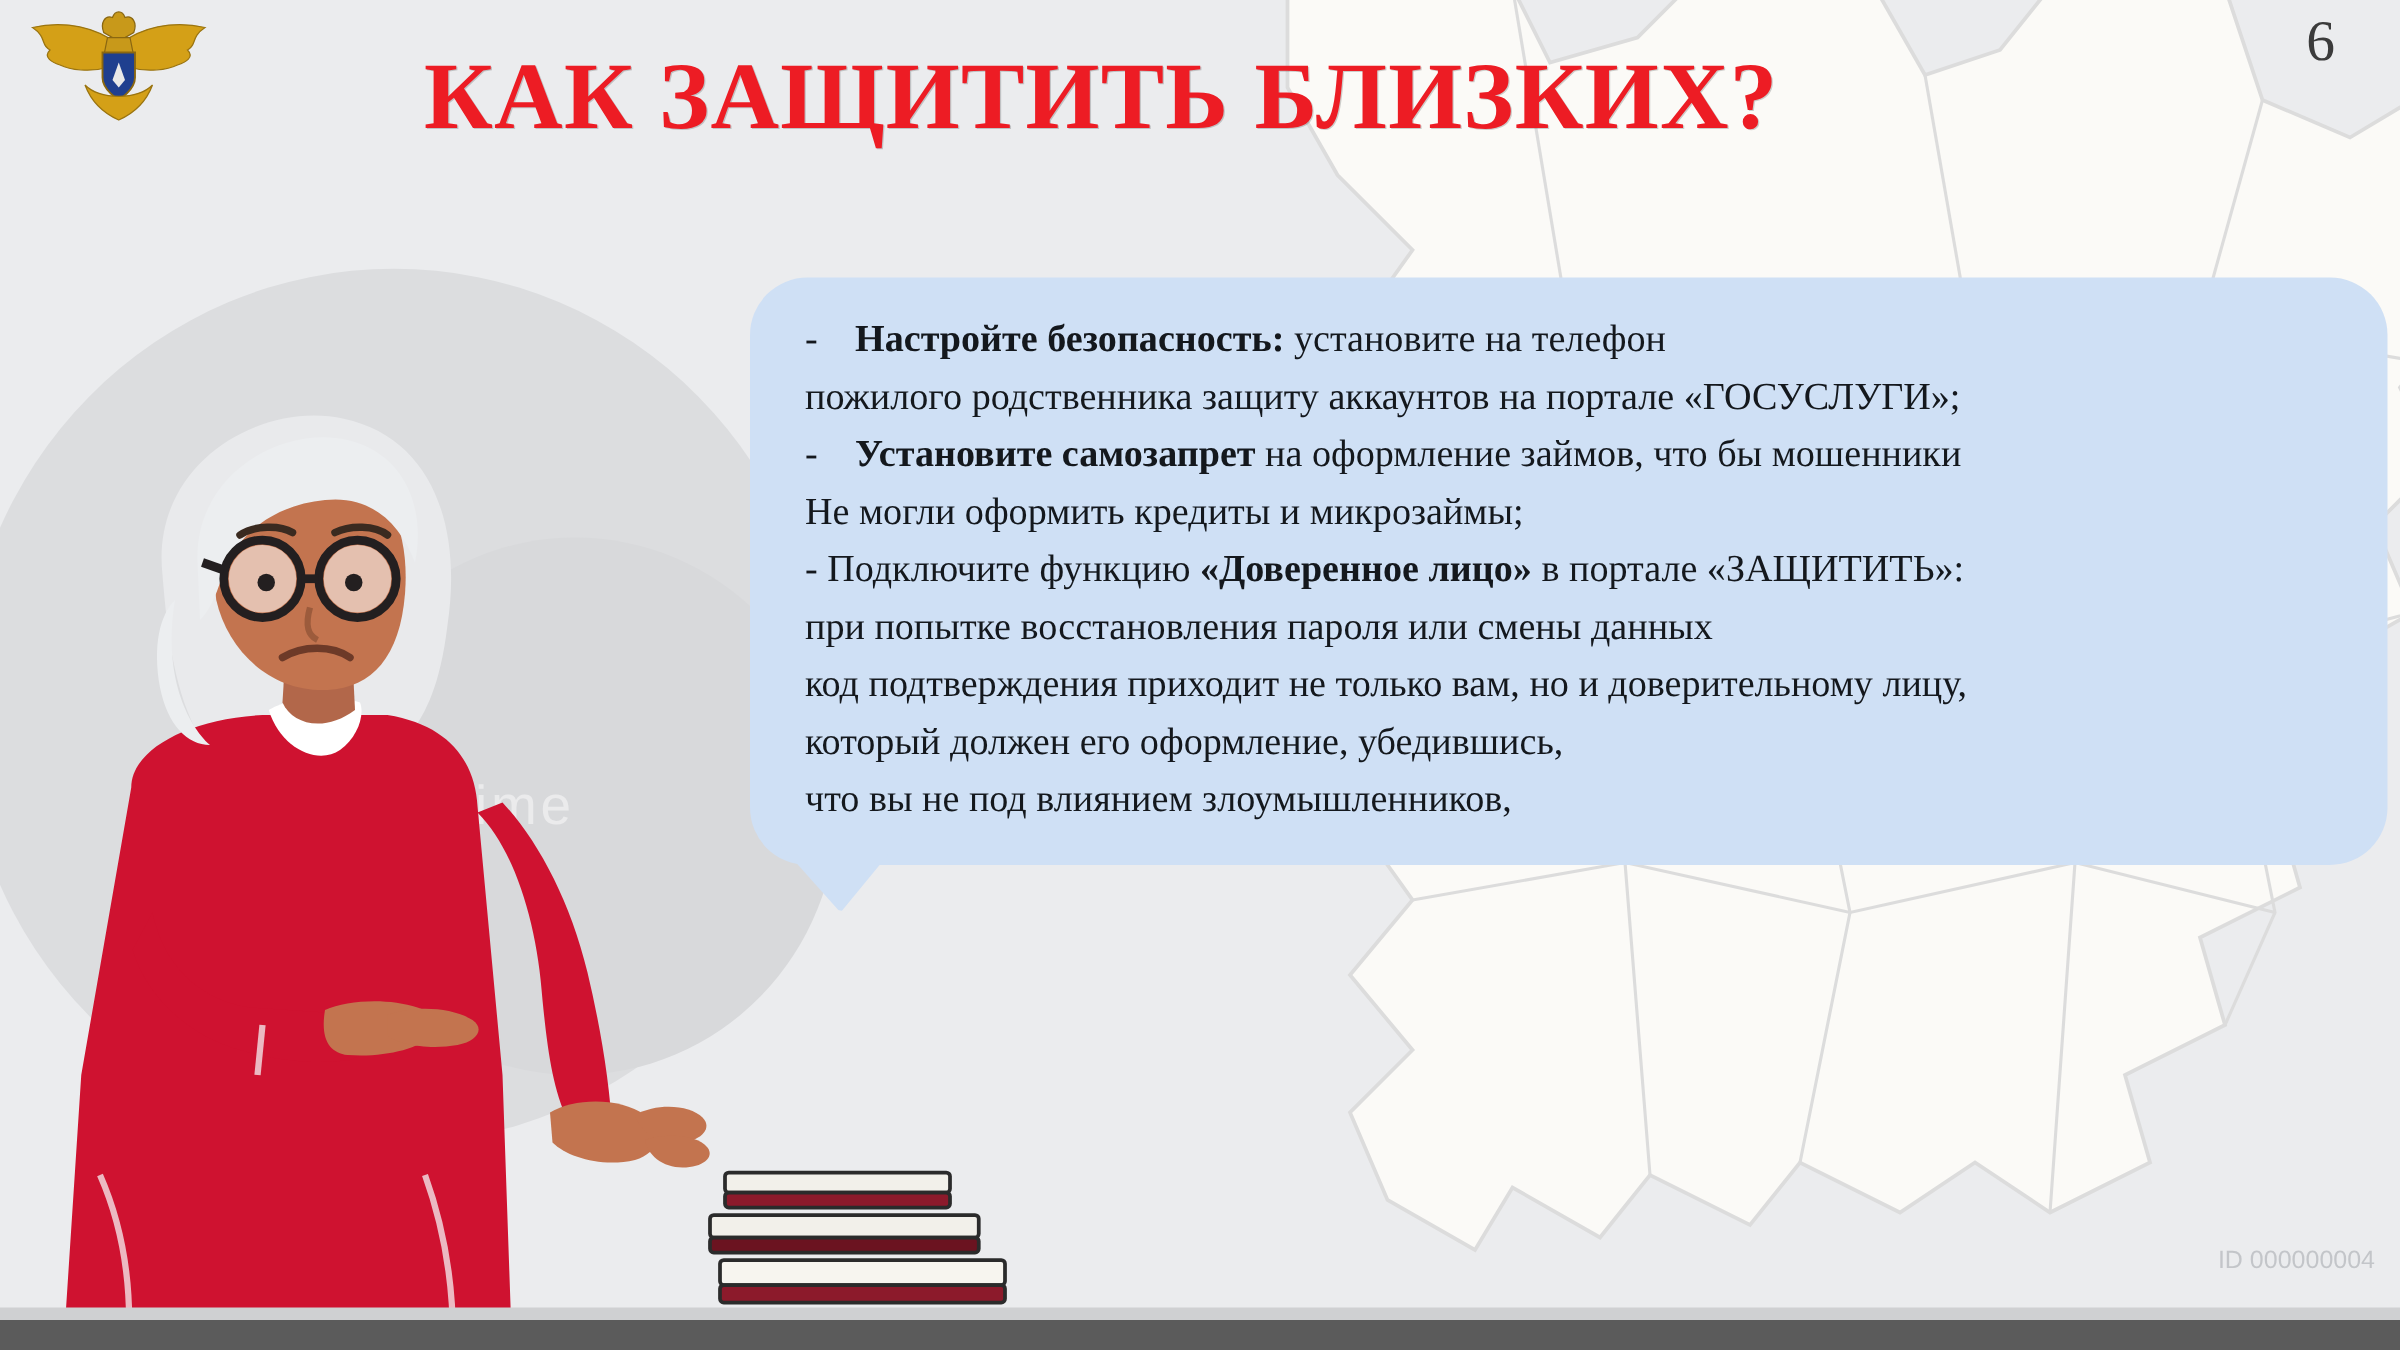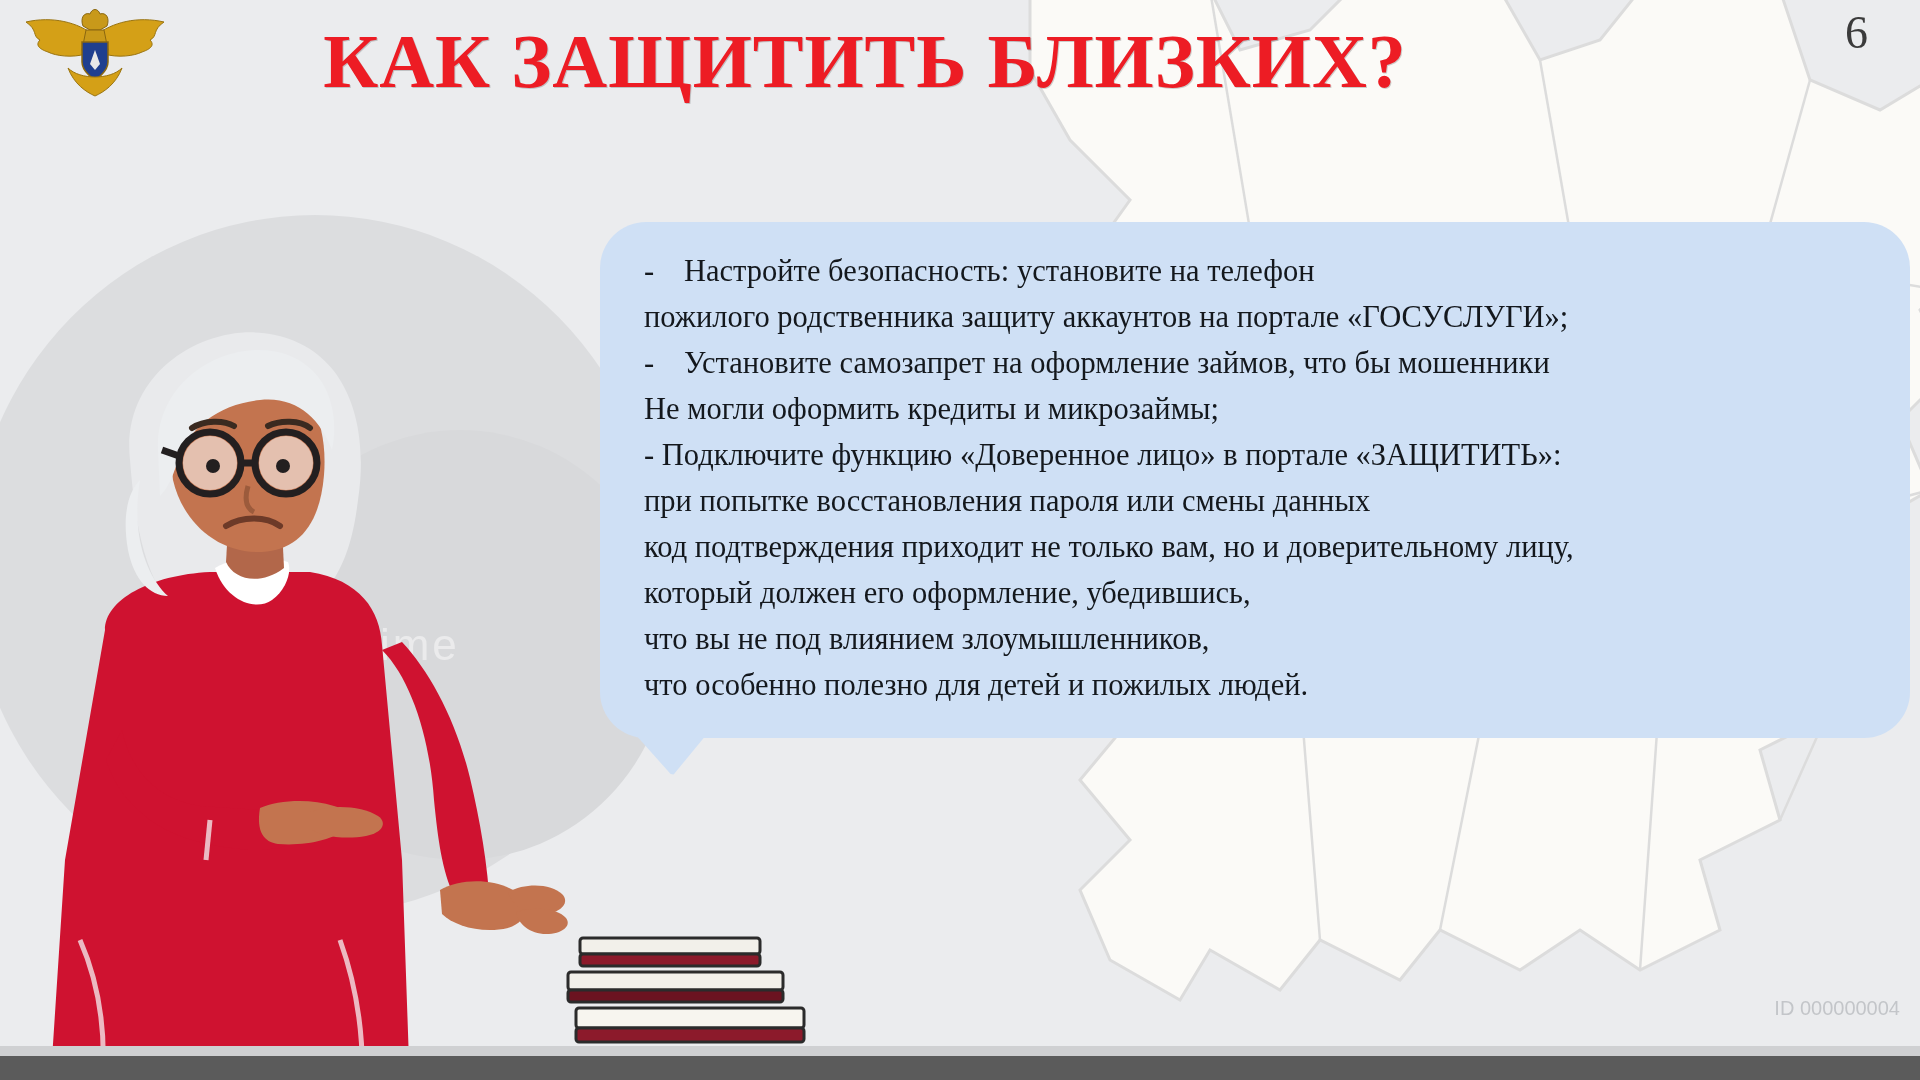--- a/index.html
+++ b/index.html
@@ -58,21 +58,21 @@
     width: 150px;
     height: 92px;
   }
 
   
   .title {
     position: absolute;
     left: 235px;
     top: 18px;
     width: 1260px;
-    margin: 0;
+    margin: 16px;
     color: #ed1c24;
     font-family: "Liberation Serif", serif;
     font-weight: bold;
     font-size: 76px;
     line-height: 86px;
     letter-spacing: 1px;
     text-align: center;
     text-shadow: 1px 1px 0 rgba(0,0,0,0.18);
     white-space: nowrap;
   }
@@ -104,21 +104,21 @@
   }
   .balloon p {
     margin: 0;
     white-space: nowrap;
   }
   .balloon .dash {
     display: inline-block;
     width: 40px;
   }
   .balloon b {
-    font-weight: normal;
+    font-weight: bold;
   }
   .balloon .tail {
     position: absolute;
     left: 10px;
     bottom: -38px;
     width: 120px;
     height: 70px;
     background: #cfe0f5;
     border-bottom-left-radius: 80px 60px;
     border-bottom-right-radius: 30px 50px;
@@ -356,23 +356,20 @@
     </p>
     <p>
       <span>код подтверждения приходит не только вам, но и доверительному лицу,</span>
     </p>
     <p>
       <span>который должен его оформление, убедившись,</span>
     </p>
     <p>
       <span>что вы не под влиянием злоумышленников,</span>
     </p>
-    <p>
-      <span>что особенно полезно для детей и пожилых людей.</span>
-    </p>
   </div>
 
   <div class="watermark-2">ID 000000004</div>
 
   <div class="bottom-strip"></div>
   <div class="bottom-bar"></div>
 
 </div>
 
 </body></html>

